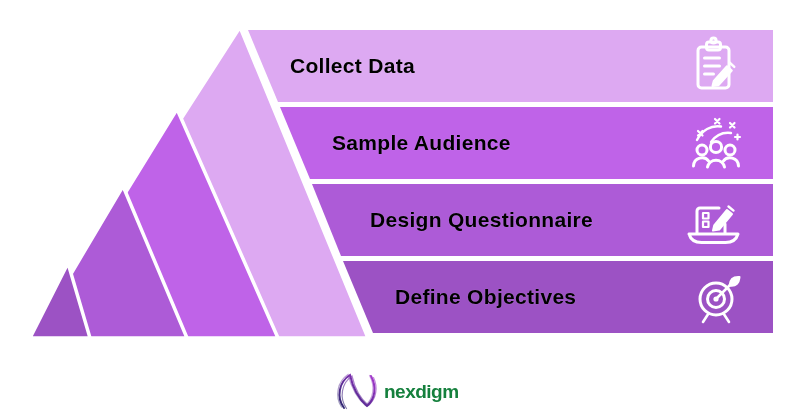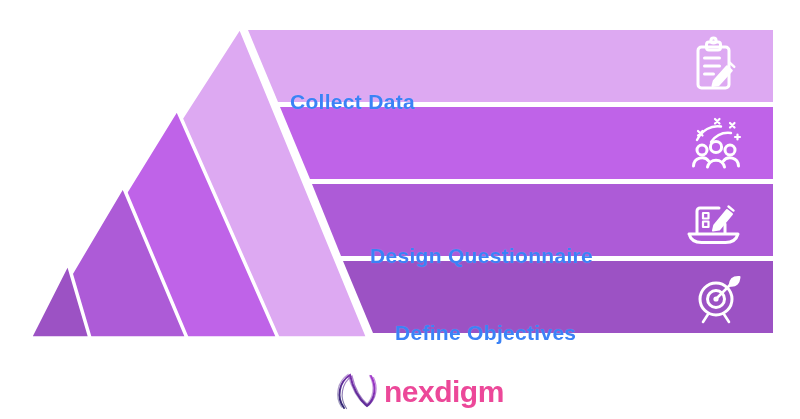--- a/index.html
+++ b/index.html
@@ -2,41 +2,40 @@
 <html><head>
 <meta charset="utf-8">
 <style>
   html,body{margin:0;padding:0;}
   body{font-family:"Liberation Sans","DejaVu Sans",sans-serif;background:#ffffff;}
   .canvas{position:relative;width:800px;height:419px;background:#ffffff;overflow:hidden;}
   .diagram-svg{position:absolute;left:0;top:0;}
   .stage-label{
     position:absolute;
     transform:translateY(-50%);
-    color:#3b82f6;
+    color:#000000;
     font-weight:700;
     font-size:21px;
     letter-spacing:.3px;
     white-space:nowrap;
     text-shadow:0 0 1px rgba(255,255,255,.35);
-    margin-top:36px;
   }
   .logo{
     position:absolute;
     left:338px;top:372px;
     display:flex;align-items:center;
     height:42px;
   }
   .logo-text{
     position:absolute;
     left:46px;top:50%;
     transform:translateY(-54%);
-    color:#ec4899;
+    color:#15803d;
     font-weight:700;
-    font-size:30px;
+    font-size:19px;
     letter-spacing:-0.5px;
   }
 </style>
 </head>
 <body>
 
 <div class="canvas">
 
   <svg class="diagram-svg" width="800" height="419" viewBox="0 0 800 419">
     <defs>
@@ -100,20 +99,21 @@
     </g>
 
     <g fill="none" stroke="url(#ngrad)" stroke-linecap="round">
       <path d="M344 408 C336 397 339 382 350 375 C353 389 359 399 367 406 C375 399 377 387 371 376" stroke-width="2"></path>
       <path d="M346.5 408.5 C339 398 341.5 383 352 376 C355 389.5 360.5 399 368.5 405.5 C376 398.5 378.5 388 373.5 377.5" stroke-width="1.2" opacity="0.6"></path>
       <path d="M341.5 407 C334.5 396 337.5 381.5 348 374.5 C351.5 388 357.5 398.5 365.5 405.5 C373.5 398.5 375.5 386.5 369.5 375.5" stroke-width="1.2" opacity="0.45"></path>
     </g>
   </svg>
 
   <div class="stage-label" style="left:290px;top:66px;">Collect Data</div>
+  <div class="stage-label" style="left:332px;top:143px;">Sample Audience</div>
   <div class="stage-label" style="left:395px;top:297px;">Define Objectives</div>
   <div class="stage-label" style="left:370px;top:220px;">Design Questionnaire</div>
 
   <div class="logo">
     <span class="logo-text">nexdigm</span>
   </div>
 
 </div>
 
 </body></html>

